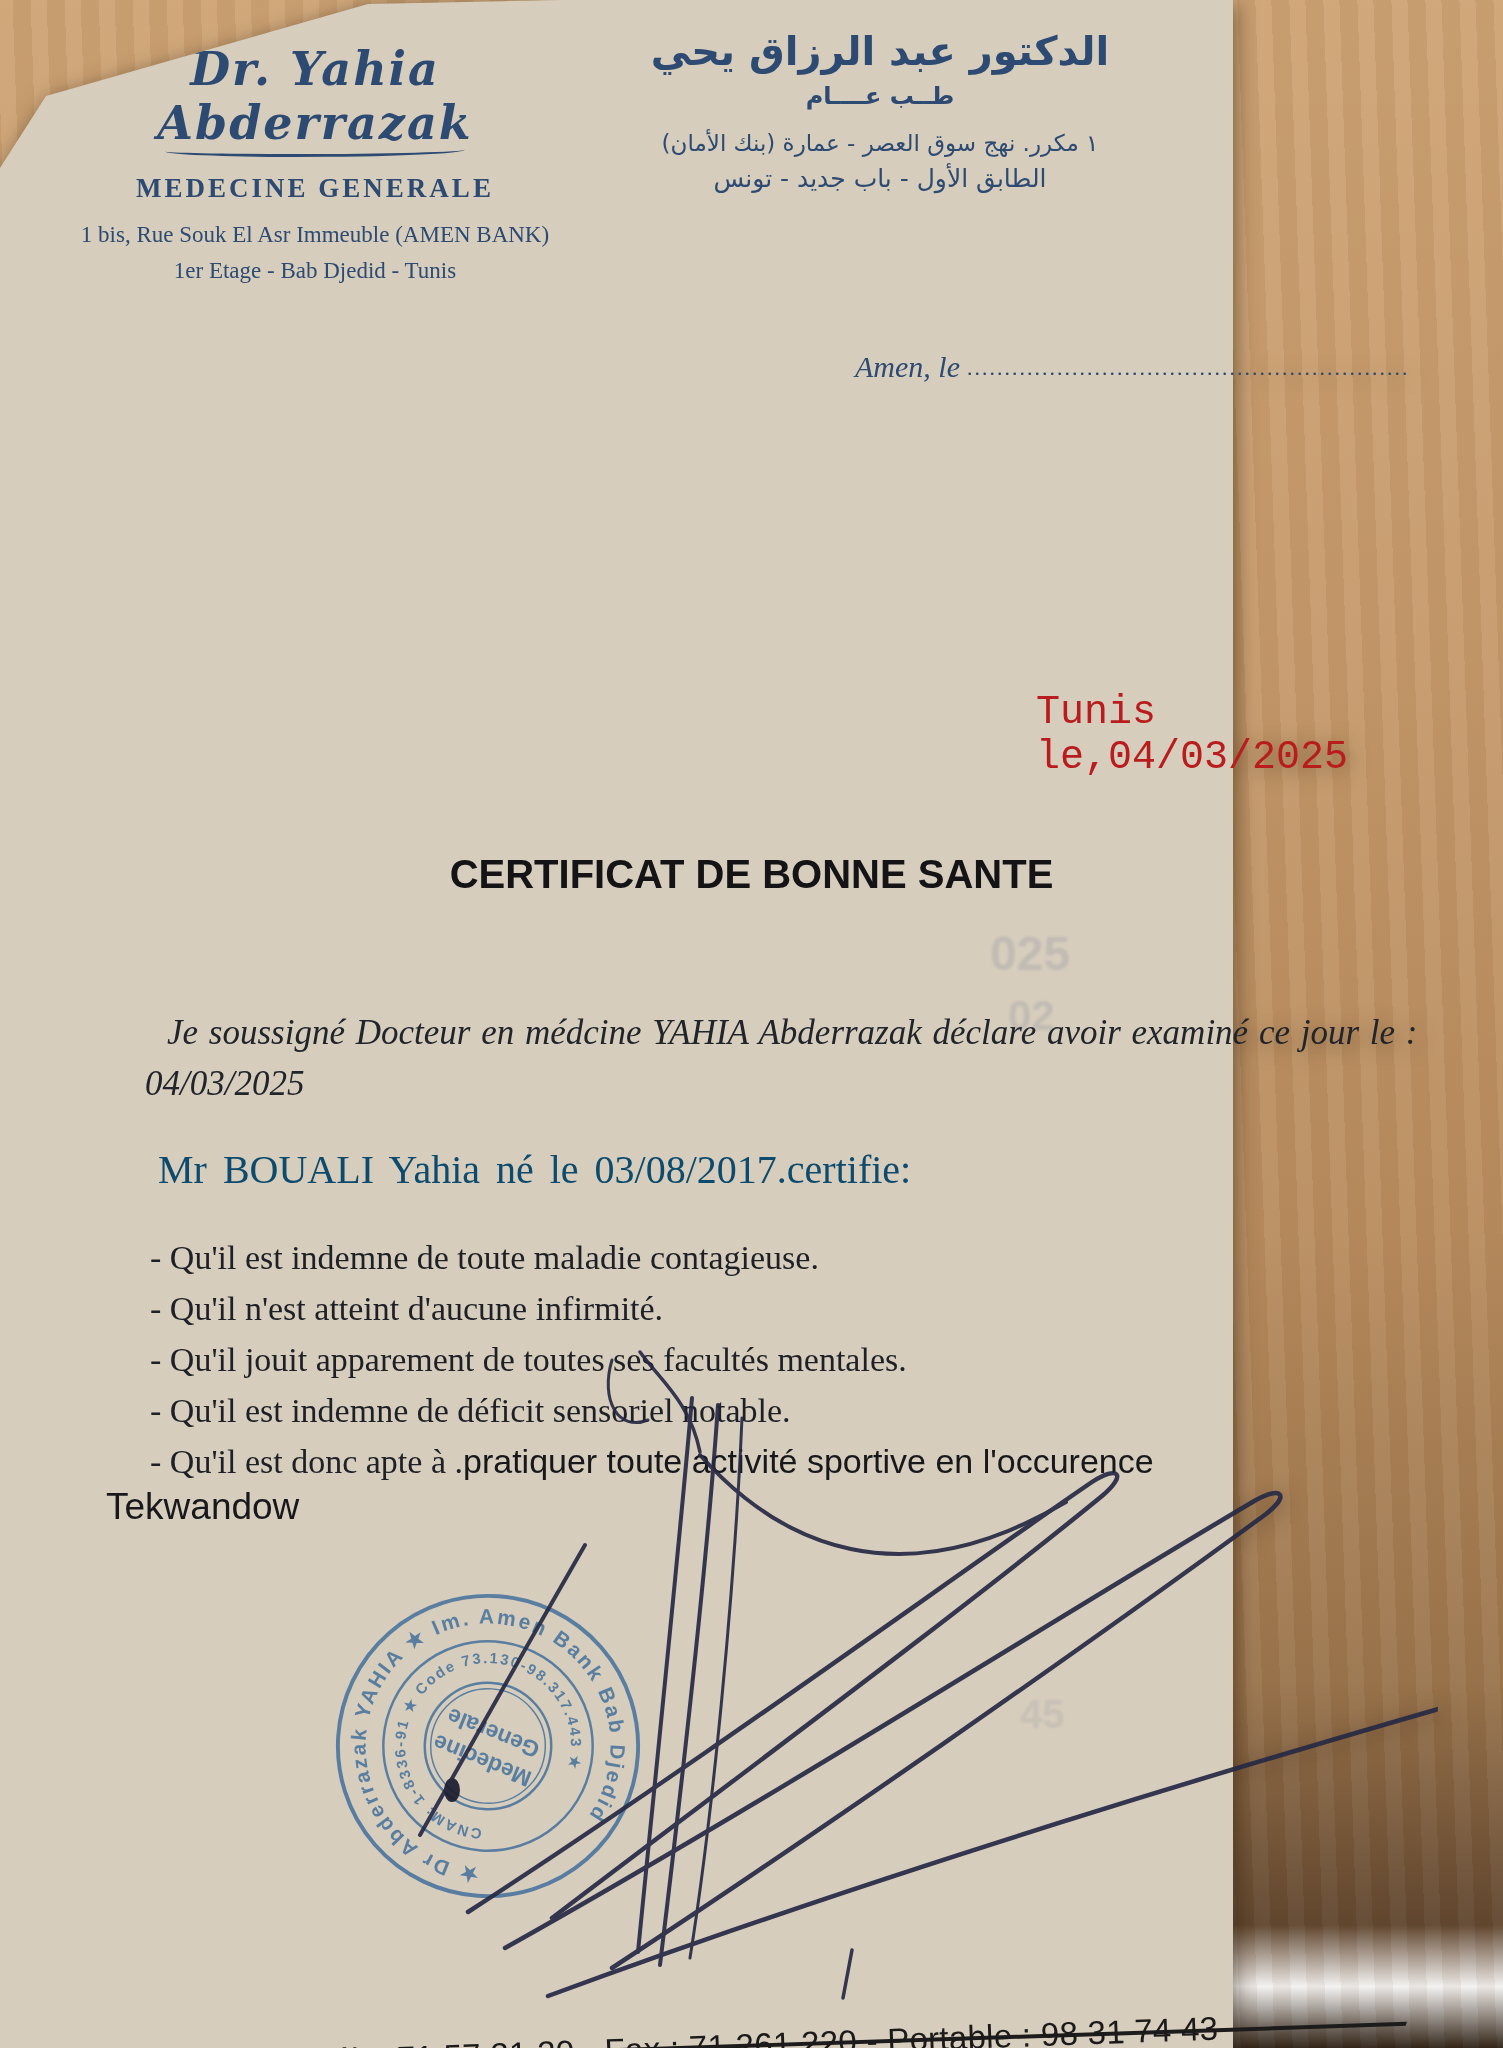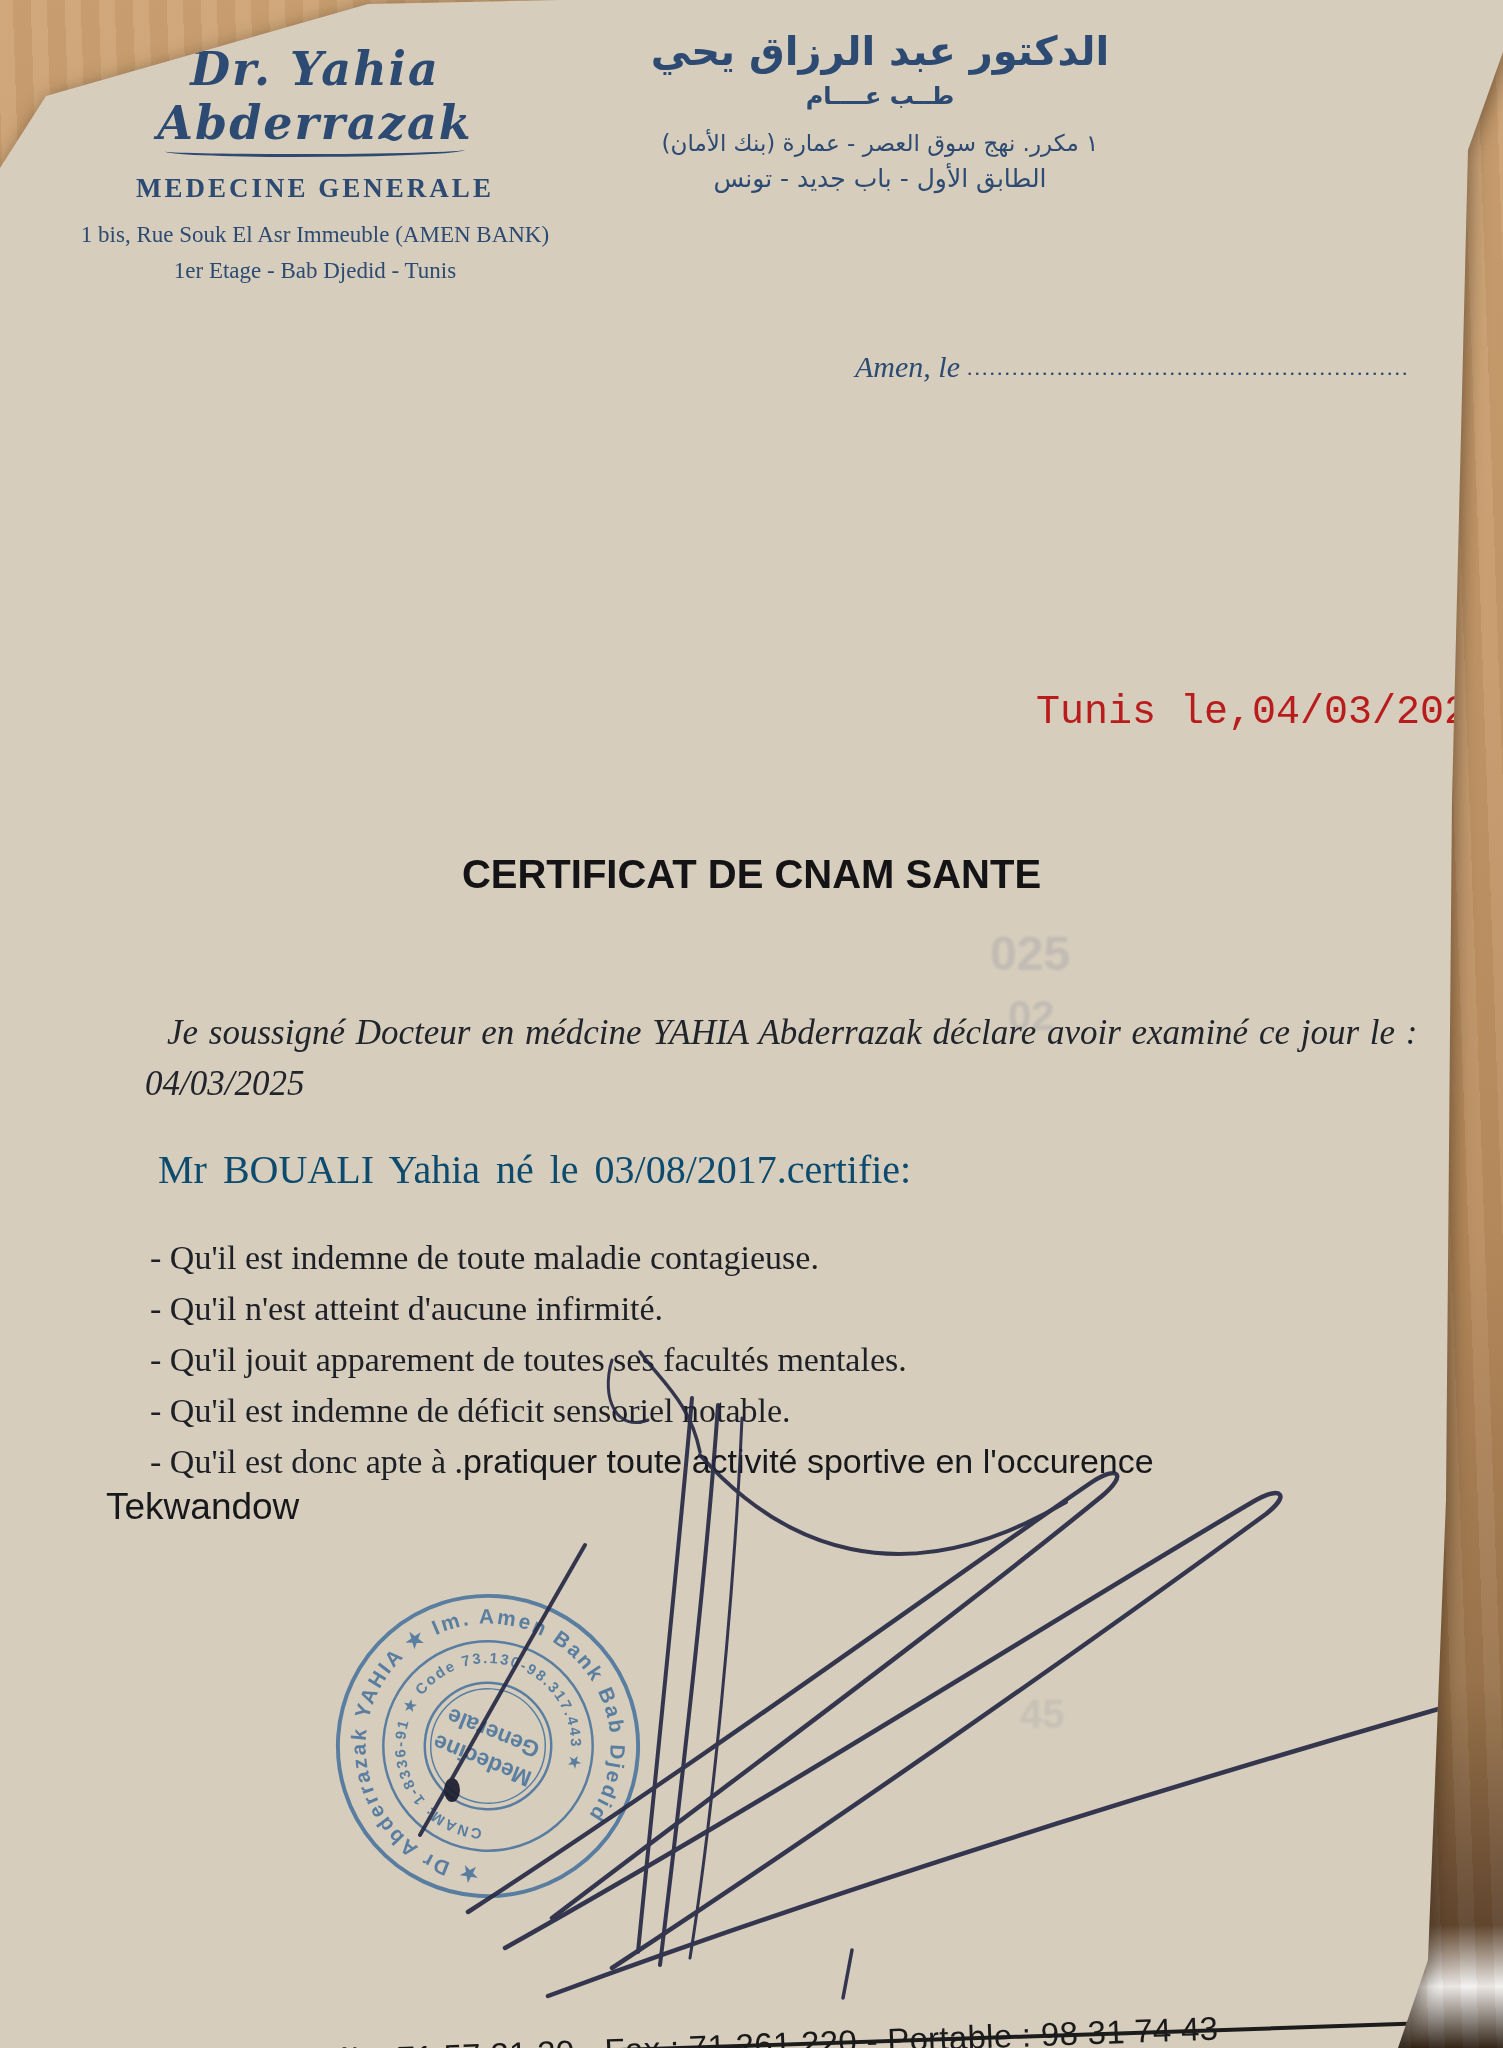--- a/index.html
+++ b/index.html
@@ -3,21 +3,21 @@
 <meta charset="utf-8">
 <style>
   html,body{margin:0;padding:0;}
   body{width:1503px;height:2048px;font-family:"Liberation Serif",serif;}
   .scene{position:relative;width:1503px;height:2048px;overflow:hidden;
     background:
       repeating-linear-gradient(88deg, rgba(255,255,255,.05) 0 16px, rgba(120,85,50,.07) 16px 34px),
       linear-gradient(to bottom,#cda374 0%,#c69a6b 30%,#b88c5e 60%,#9a744c 82%,#5f452e 94%,#33241710 97%,#2e2115 100%);
   }
   .paper-wrap{position:absolute;inset:0;filter:drop-shadow(3px 4px 10px rgba(35,22,8,.5));}
-  .paper{position:absolute;left:0;top:0;width:1503px;height:2048px;
+  .paper{position:absolute;left:0;top:0;width:1233px;height:2048px;
     clip-path:polygon(46px 96px,368px 4px,560px 0px,1503px 0px,1503px 52px,1468px 150px,1452px 800px,1446px 1500px,1428px 1960px,1398px 2048px,0px 2048px,0px 168px);
     background:
       linear-gradient(to left, rgba(120,100,80,.28), rgba(120,100,80,0) 3.5%),
       linear-gradient(205deg, rgba(0,0,0,0) 88%, rgba(100,80,60,.22) 97%),
       linear-gradient(to bottom, rgba(213,224,234,.95) 0%, rgba(209,219,229,.7) 20%, rgba(206,211,214,.45) 30%, rgba(0,0,0,0) 38%),
       linear-gradient(to bottom, rgba(0,0,0,0) 36%, rgba(255,255,255,.5) 37.3%, rgba(118,106,88,.18) 38.4%, rgba(0,0,0,0) 40.5%),
       linear-gradient(100deg, rgba(150,140,125,.18), rgba(0,0,0,0) 28%),
       linear-gradient(to bottom,#dce3e9 0%,#d8dee4 18%,#d7d5cf 32%,#dcd3c4 45%,#d9cfbe 58%,#d5c9b6 72%,#d0c2ae 86%,#c8ba a6 100%);
     background-color:#d6cdbd;
   }
@@ -84,21 +84,21 @@
         <div class="ar4">الطابق الأول - باب جديد - تونس</div>
       </div>
 
       <div class="dateline">
         <span>Amen, le</span>
         <span class="dots">...........................................................</span>
       </div>
 
       <div class="typed-date">Tunis le,04/03/2025</div>
 
-      <div class="doc-title">CERTIFICAT DE CNAM SANTE</div>
+      <div class="doc-title">CERTIFICAT DE BONNE SANTE</div>
 
       <div class="intro">Je soussigné Docteur en médcine YAHIA Abderrazak déclare avoir examiné ce jour le : 04/03/2025</div>
 
       <div class="patient">Mr  BOUALI Yahia  né  le 03/08/2017.certifie:</div>
 
       <div class="findings">
         <div>- Qu'il est indemne de toute maladie contagieuse.</div>
         <div>-  Qu'il n'est  atteint   d'aucune infirmité.</div>
         <div>-  Qu'il  jouit apparement de toutes ses facultés mentales.</div>
         <div>-  Qu'il  est indemne de déficit sensoriel notable.</div>

